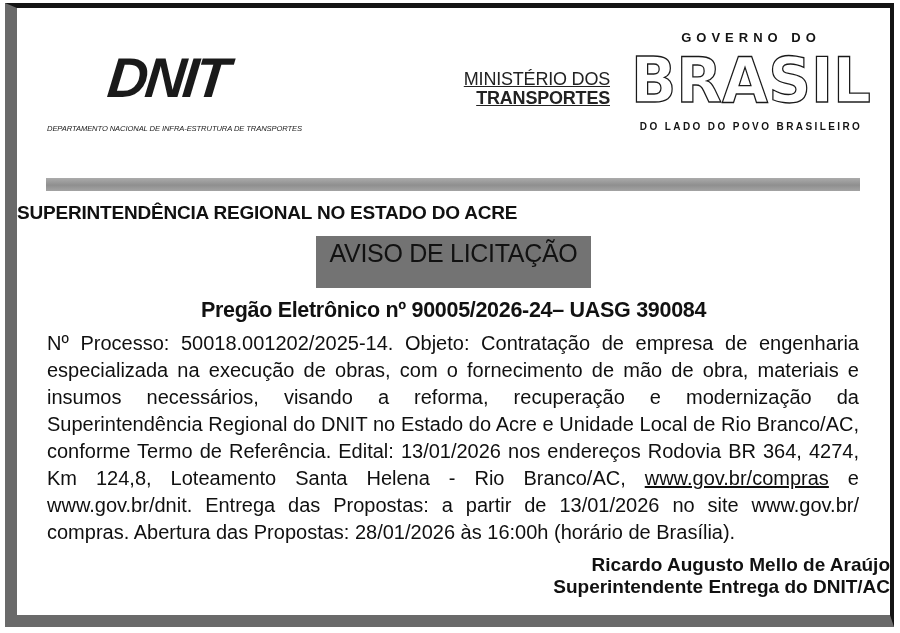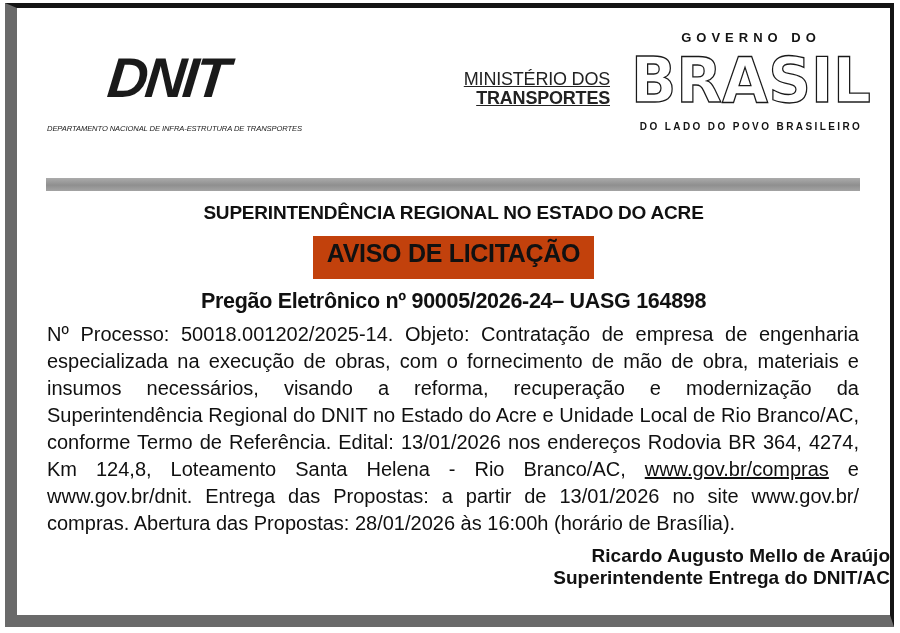--- a/index.html
+++ b/index.html
@@ -35,24 +35,24 @@
   .gov-block { position:absolute; left:610px; top:22px; width:248px; text-align:center; color:#141414; }
   .gov-top { font-size:13px; font-weight:bold; letter-spacing:5px; white-space:nowrap; }
   .gov-wordmark { margin-top:2px; }
   .gov-tagline { font-size:10px; font-weight:bold; letter-spacing:2.4px; white-space:nowrap; margin-top:2px; }
 
   
   .divider-bar { height:13px; margin:0 30px 0 29px;
                  background:linear-gradient(#ababab,#8f8f8f 55%,#a3a3a3); }
 
   
-  .h-super { margin-top:11px; text-align:center; font-weight:bold; font-size:19px; letter-spacing:-0.2px; }
+  .h-super { margin-top:11px; font-weight:bold; font-size:19px; letter-spacing:-0.2px; }
   .h-notice-wrap { margin-top:12px; text-align:center; }
-  .h-notice { display:inline-block; background:#c2410c; font-weight:bold; font-size:25px;
-              padding:3px 14px 11px 14px; letter-spacing:-0.3px; }
+  .h-notice { display:inline-block; background:#737373; font-weight:normal; font-size:25px;
+              padding:3px 14px 20px 14px; letter-spacing:-0.3px; }
   .h-auction { margin-top:10px; text-align:center; font-weight:bold; font-size:21.5px; letter-spacing:-0.3px; }
 
   
   .body-text { margin:7px 31px 0 30px; font-size:20px; line-height:27px;
                text-align:justify; color:#101010; }
   .body-text .u-link { text-decoration:underline; }
 
   
   .signature { margin-top:8px; text-align:right; font-weight:bold; font-size:19px; line-height:22px; }
 </style>
@@ -88,21 +88,21 @@
       </div>
 
       <div class="divider-bar"></div>
 
       <div class="h-super">SUPERINTENDÊNCIA REGIONAL NO ESTADO DO ACRE</div>
 
       <div class="h-notice-wrap">
         <span class="h-notice">AVISO DE LICITAÇÃO</span>
       </div>
 
-      <div class="h-auction">Pregão Eletrônico nº 90005/2026-24– UASG 164898</div>
+      <div class="h-auction">Pregão Eletrônico nº 90005/2026-24– UASG 390084</div>
 
       <div class="body-text"><span>Nº Processo: 50018.001202/2025-14. Objeto: Contratação de empresa de engenharia especializada na execução de obras, com o fornecimento de mão de obra, materiais e insumos necessários, visando a reforma, recuperação e modernização da Superintendência Regional do DNIT no Estado do Acre e Unidade Local de Rio Branco/AC, conforme Termo de Referência. Edital: 13/01/2026 nos endereços Rodovia BR 364, 4274, Km 124,8, Loteamento Santa Helena - Rio Branco/AC, </span><span class="u-link">www.gov.br/compras</span><span> e www.gov.br/dnit. Entrega das Propostas: a partir de 13/01/2026 no site www.gov.br/ compras. Abertura das Propostas: 28/01/2026 às 16:00h (horário de Brasília).</span></div>
 
       <div class="signature">
         <div>Ricardo Augusto Mello de Araújo</div>
         <div>Superintendente Entrega do DNIT/AC</div>
       </div>
 
     </div>
   </div>

